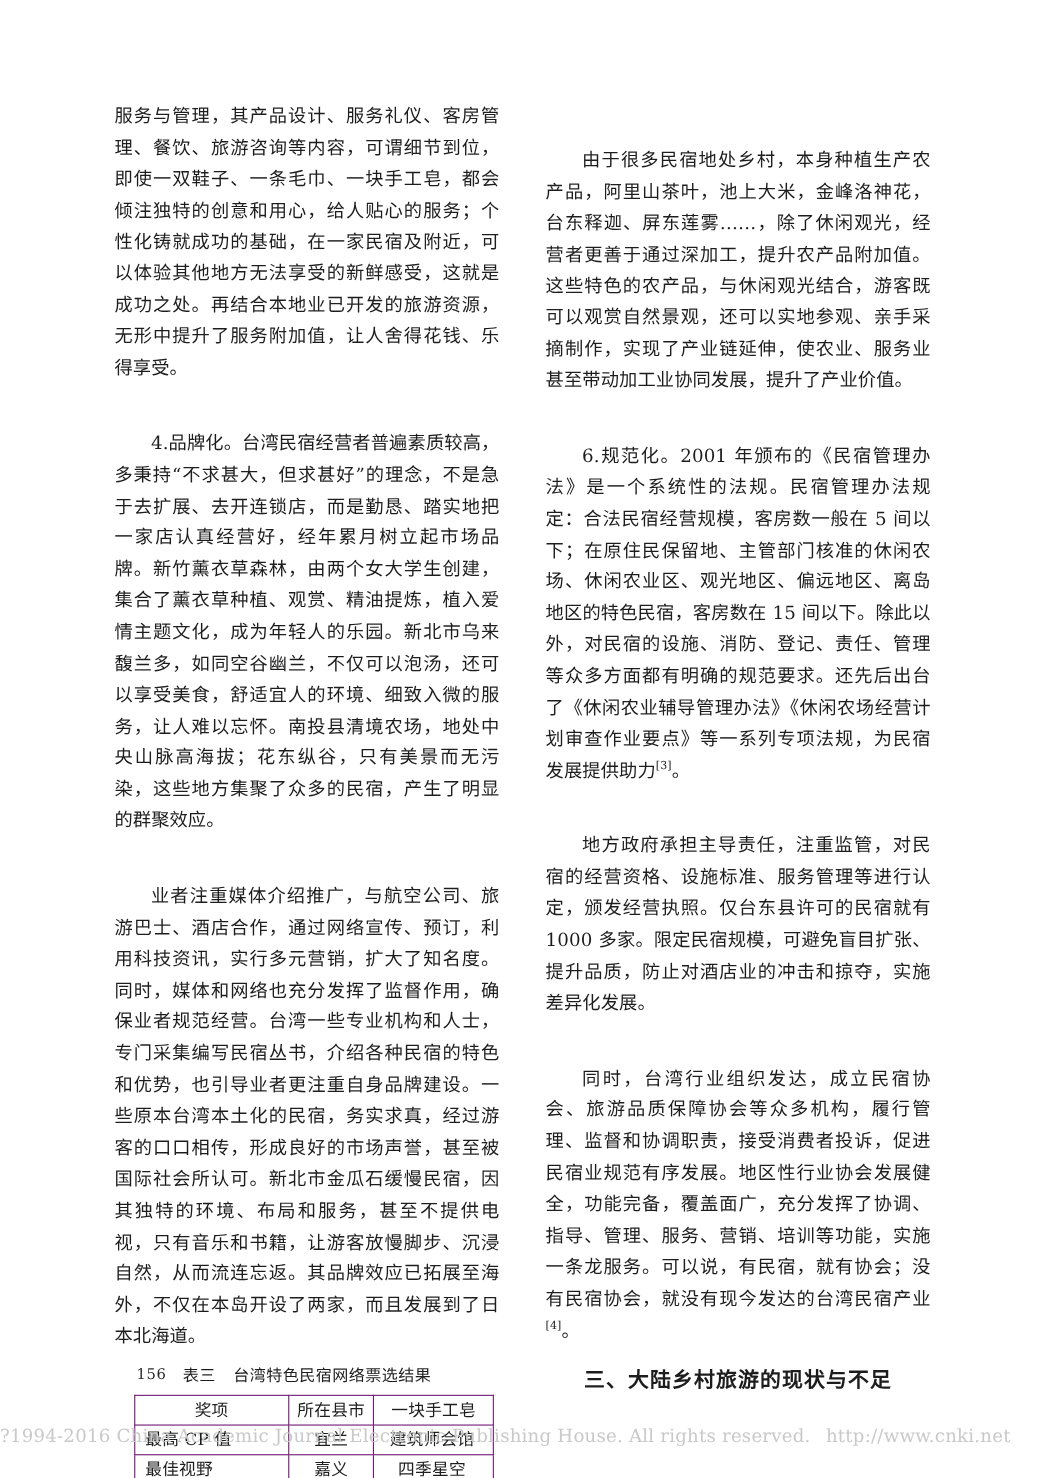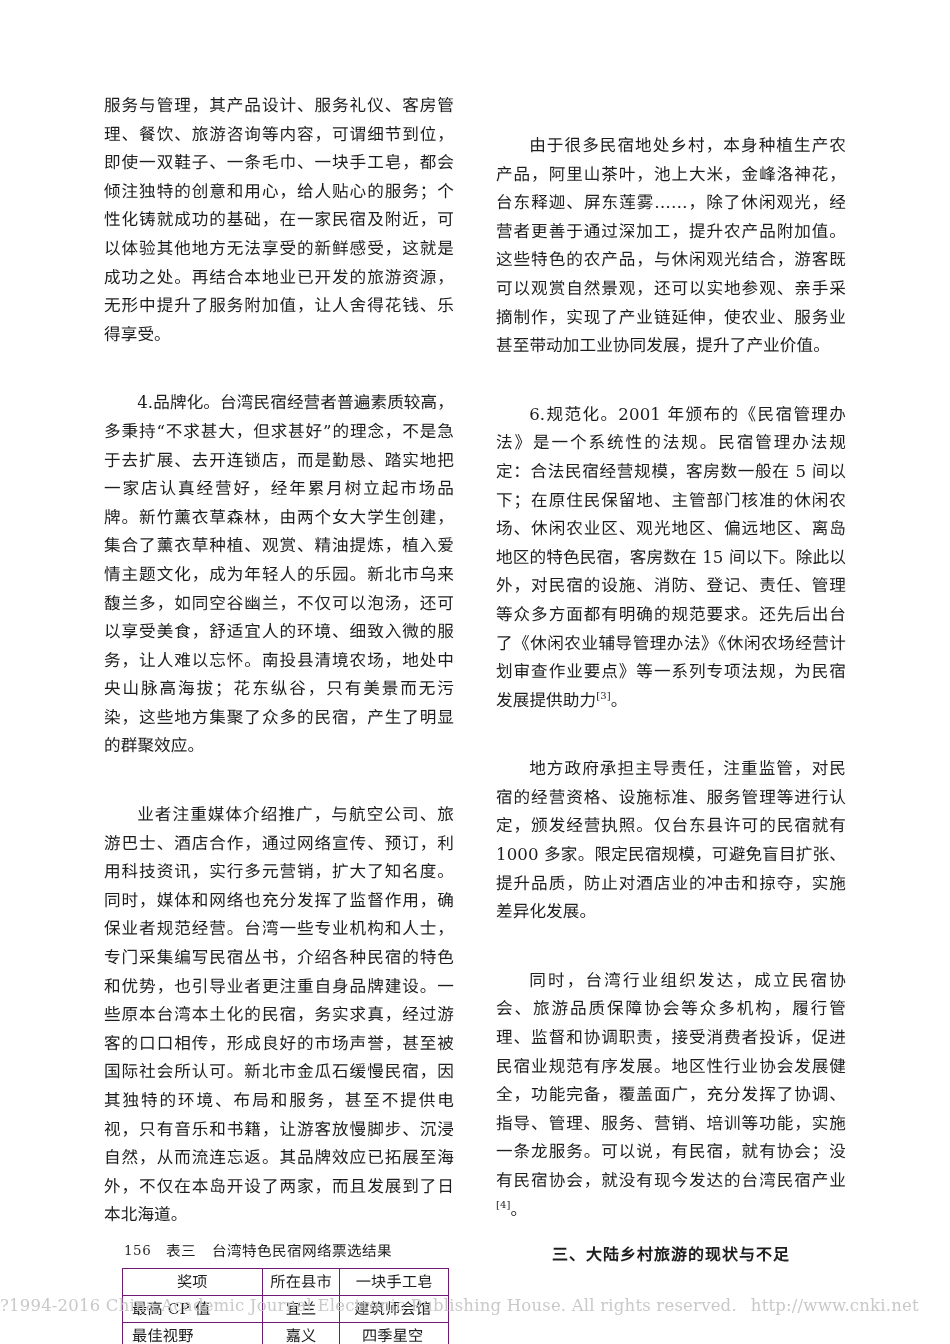--- a/index.html
+++ b/index.html
@@ -50,21 +50,21 @@
     letter-spacing: 0.1px;
     text-indent: 0;
     font-family: "DejaVu Serif", "Liberation Serif", serif;
     font-weight: 500;
   }
   p.indent { text-indent: 2em; margin-top: 40px; }
 
   
   .section-heading {
     margin: 16px 0 8px 0;
-    font-size: 16px;
+    font-size: 19px;
     line-height: 30px;
     text-align: center;
     letter-spacing: 1px;
     font-weight: 600;
     font-family: "DejaVu Serif", "Liberation Serif", serif;
   }
 
   
   .table-block { margin: 8px 0 4px 0; }
   .table-caption {

